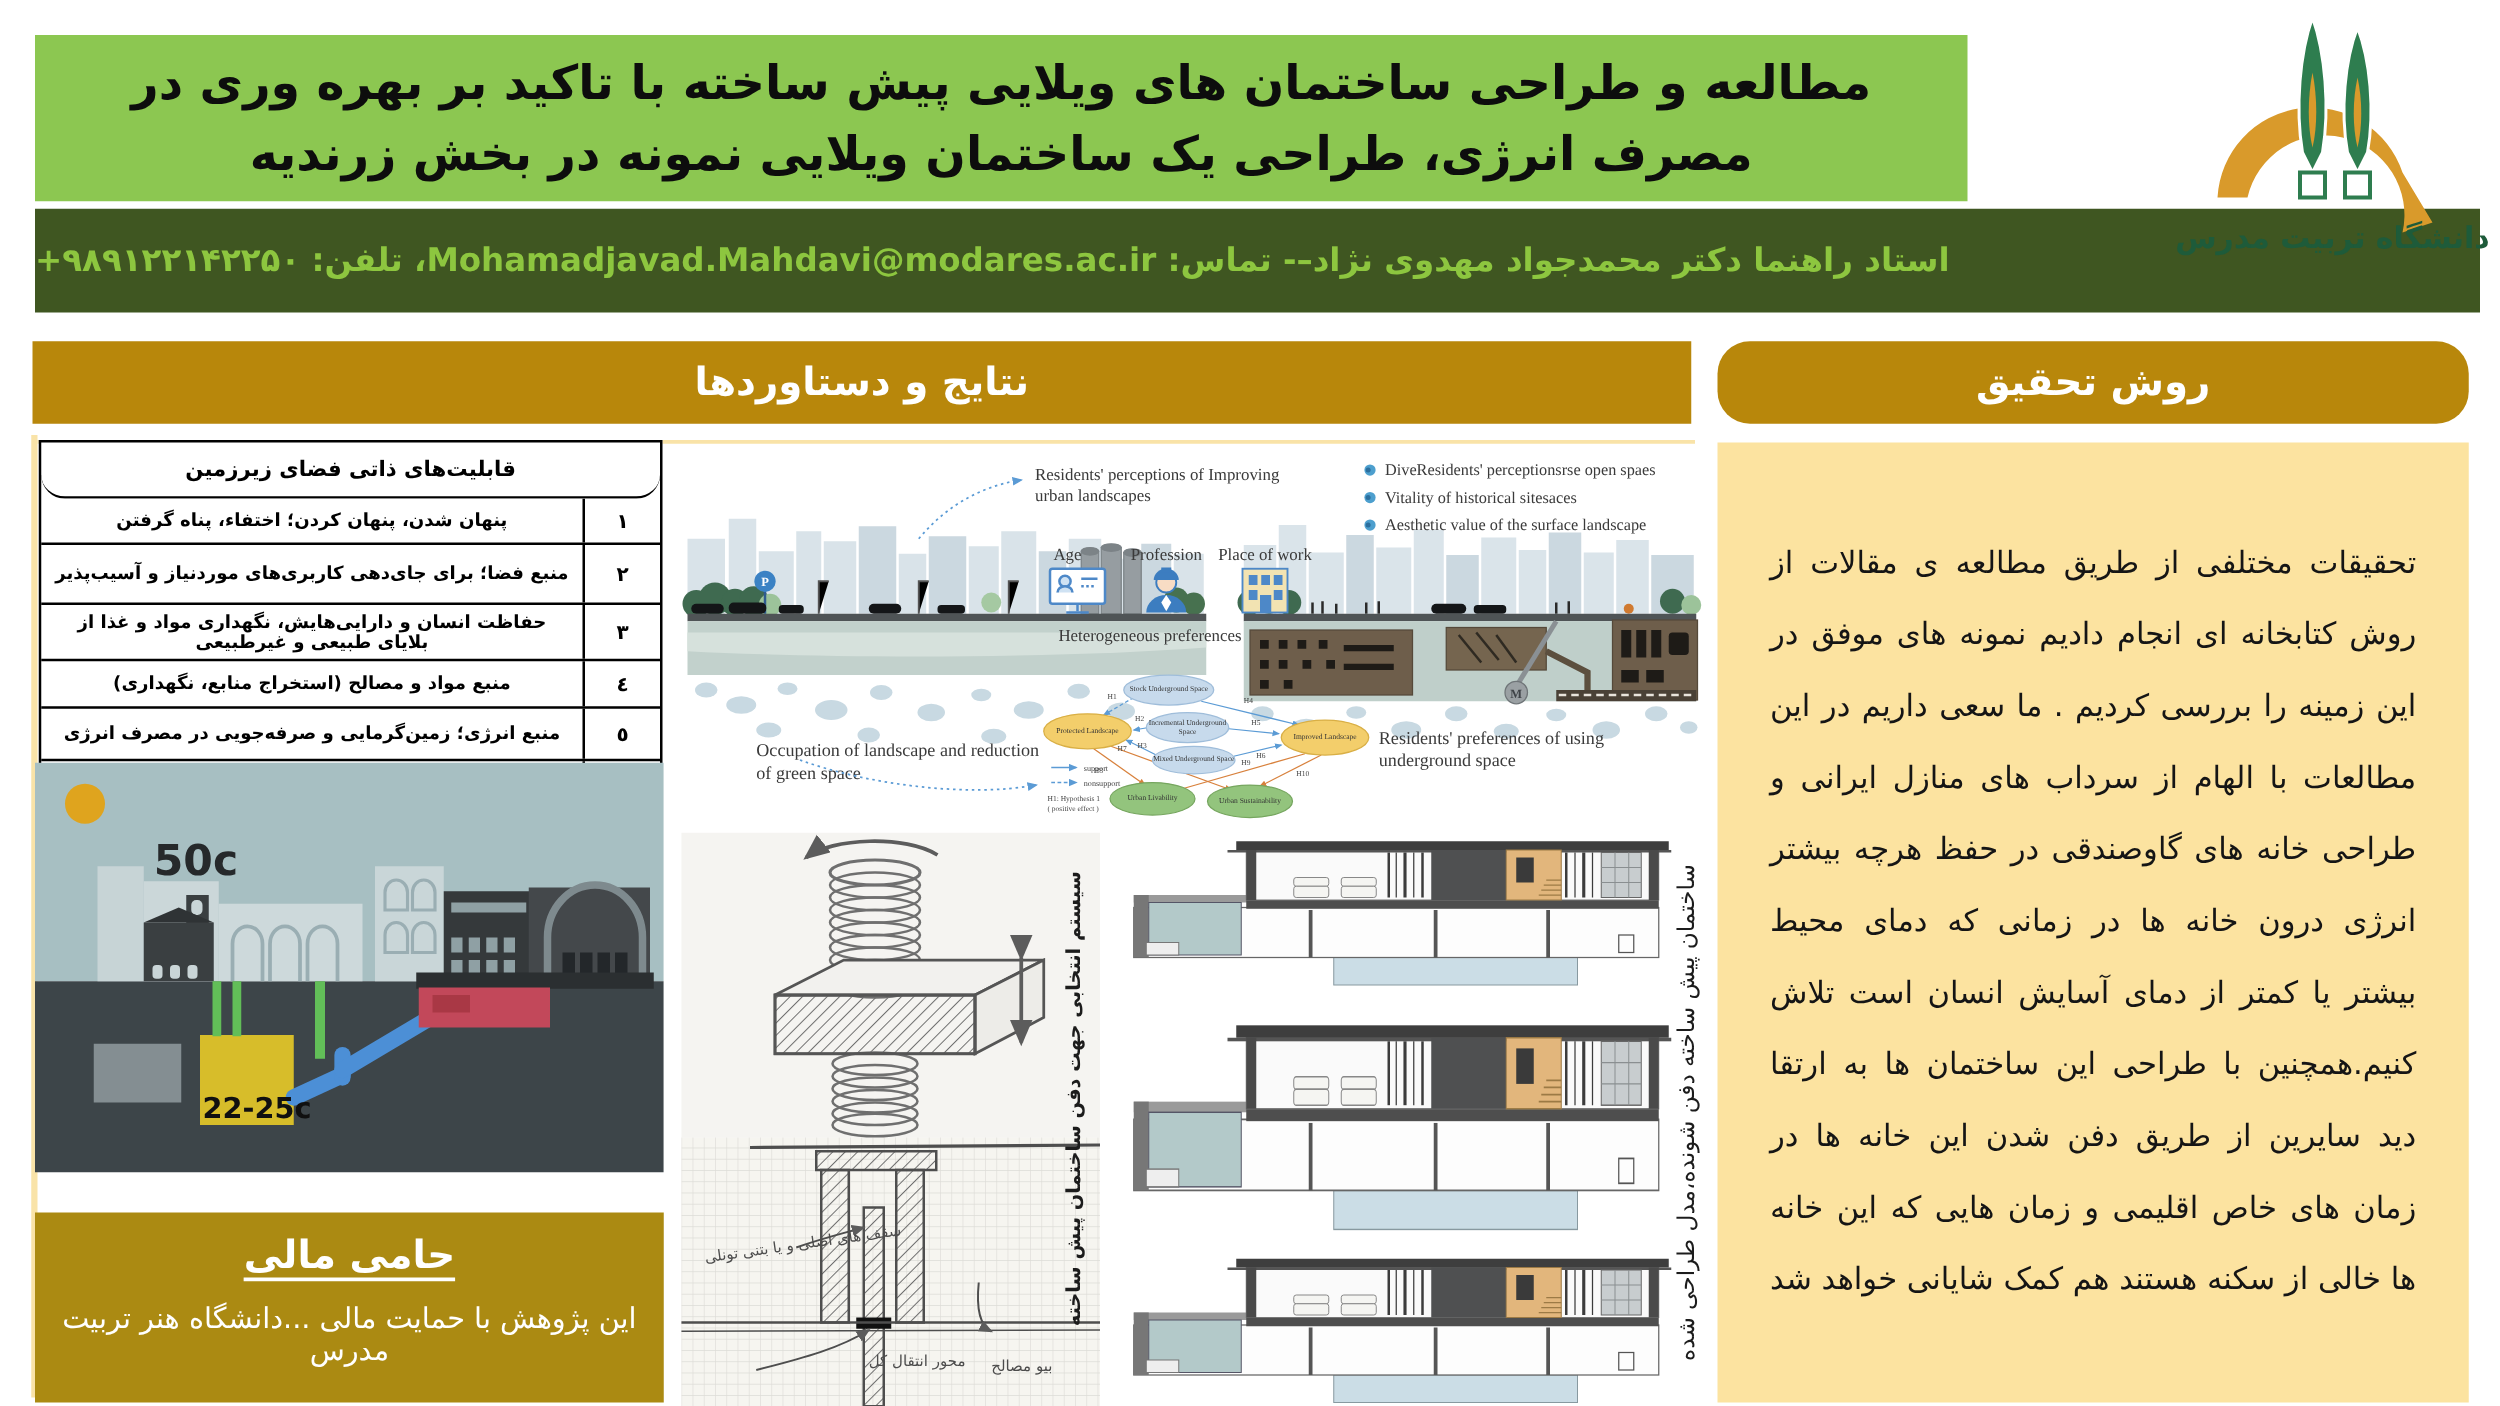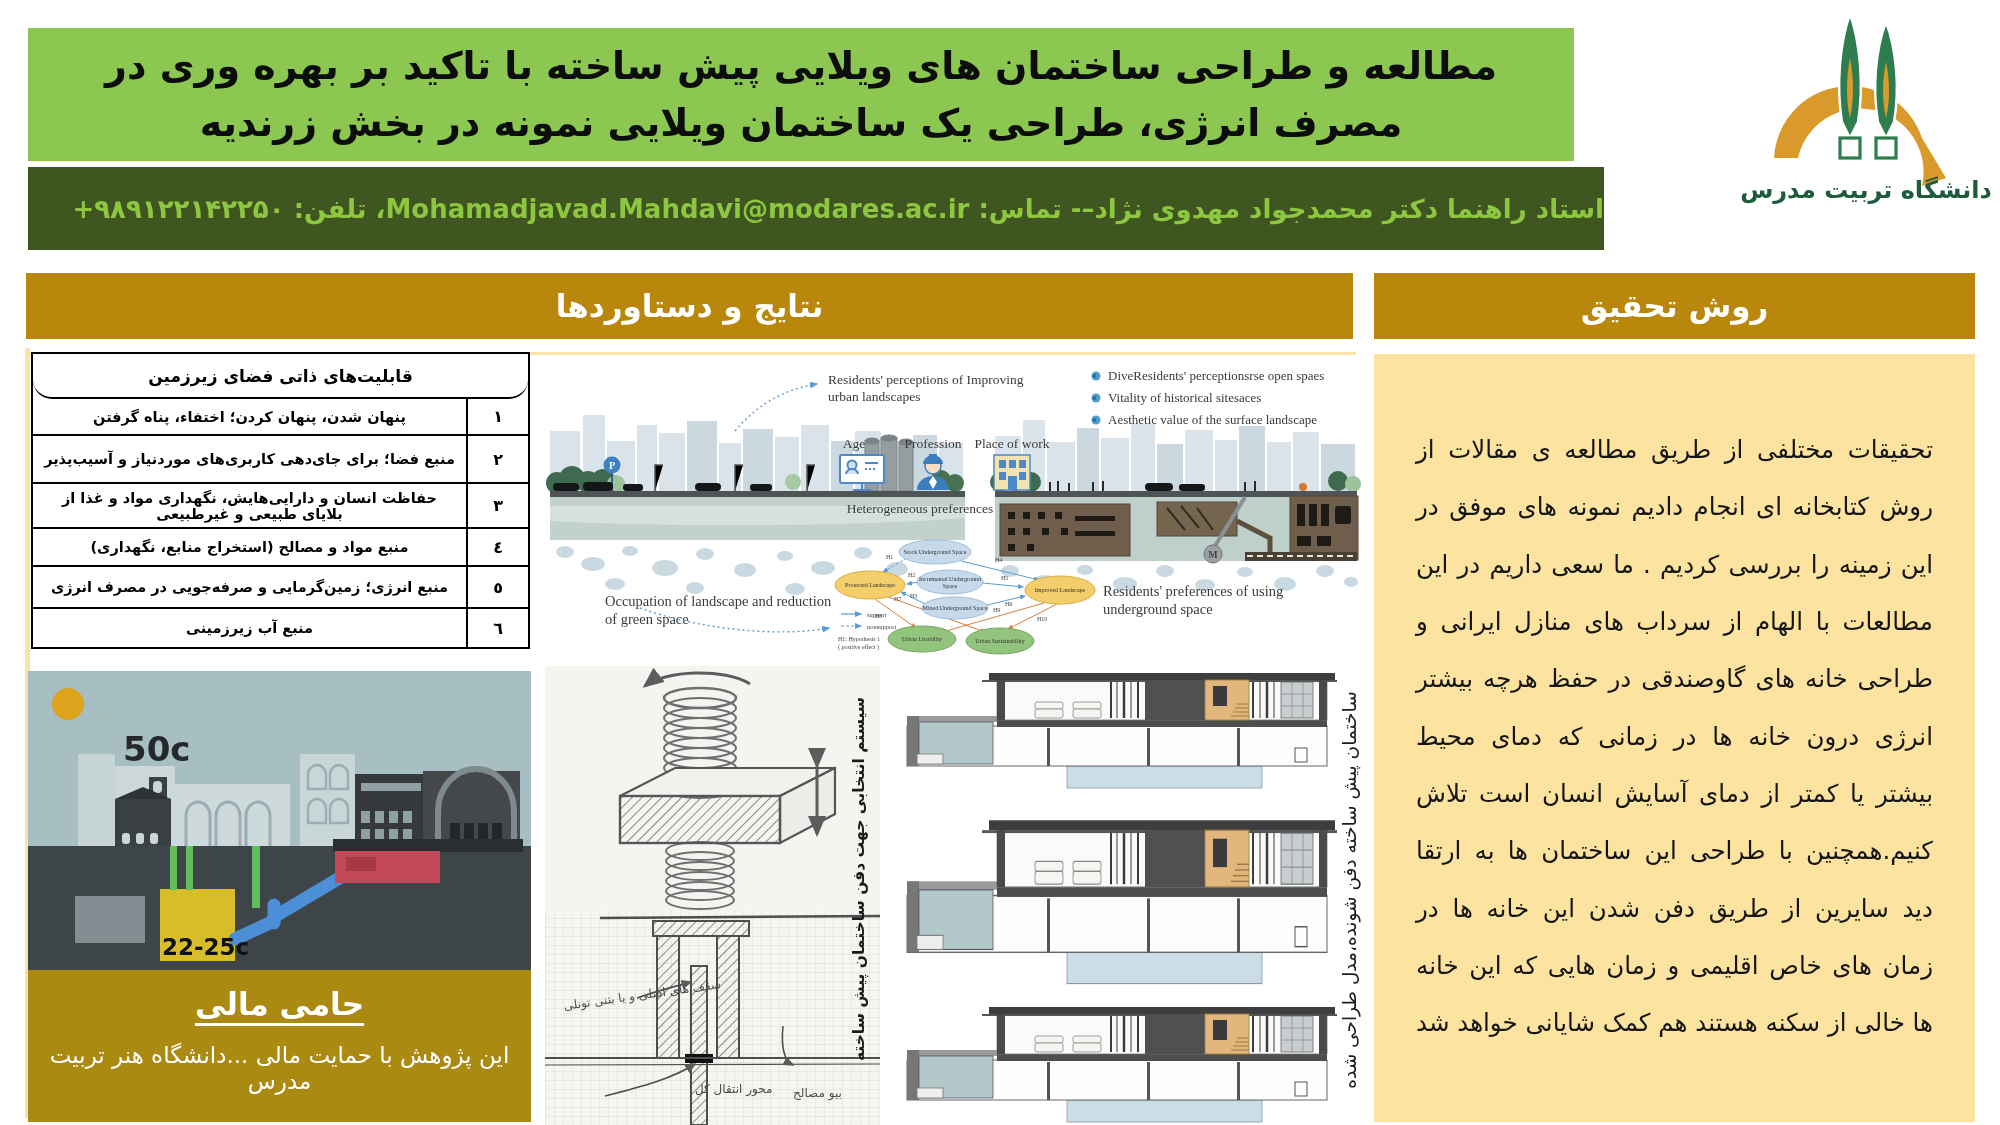--- a/index.html
+++ b/index.html
@@ -4,29 +4,29 @@
 <style>
   html,body{margin:0;padding:0;}
   body{width:2000px;height:1125px;position:relative;background:#ffffff;
        font-family:"DejaVu Sans",sans-serif;overflow:hidden;}
   .abs{position:absolute;}
   
   .title-block{left:28px;top:28px;width:1546px;height:133px;background:#8CC751;
     display:flex;align-items:center;justify-content:center;padding:0 70px;box-sizing:border-box;}
   .title-block h1{margin:0;font-size:38px;font-weight:bold;color:#0d0d0d;text-align:center;
     line-height:1.5;direction:rtl;}
-  .supervisor-bar{left:28px;top:167px;width:1576px;height:83px;background:#3F5621;
-    display:flex;align-items:center;justify-content:flex-end;}
+  .supervisor-bar{left:28px;top:167px;width:1956px;height:83px;background:#3F5621;
+    display:flex;align-items:center;justify-content:flex-start;}
   .supervisor-bar .txt{font-size:26px;font-weight:bold;color:#8DC63F;direction:rtl;}
   .logo-box{left:1738px;top:6px;width:256px;height:210px;}
   
   .gold-bar{background:#B8870B;display:flex;align-items:center;justify-content:center;}
   .gold-bar .t{color:#ffffff;font-weight:bold;font-size:31px;direction:rtl;}
   .bar-results{left:26px;top:273px;width:1327px;height:66px;}
-  .bar-method{left:1374px;top:273px;width:601px;height:66px;}
+  .bar-method{left:1374px;top:273px;width:601px;height:66px;border-radius:26px;}
   
   .edge-strip{left:25px;top:348px;width:5px;height:770px;background:#F9E3A8;}
   .top-strip{left:30px;top:352px;width:1326px;height:3px;background:#F9E3A8;}
   
   .cap-table{left:31px;top:352px;width:499px;border:2px solid #000;background:#fff;
     direction:rtl;display:flex;flex-direction:column;box-sizing:border-box;}
   .cap-table .hrow{height:43px;display:flex;align-items:center;justify-content:center;
     font-weight:bold;font-size:17px;border-bottom:2px solid #000;border-radius:19px;}
   .trow{display:flex;border-bottom:2px solid #000;align-items:stretch;}
   .trow:last-child{border-bottom:none;}
@@ -117,21 +117,21 @@
   <div class="trow" style="height:40px">
     <div class="num">٥</div>
     <div class="cell">منبع انرژی؛ زمین‌گرمایی و صرفه‌جویی در مصرف انرژی</div>
   </div>
   <div class="trow" style="height:38px">
     <div class="num">٦</div>
     <div class="cell">منبع آب زیرزمینی</div>
   </div>
 </div>
 
-<div class="abs" style="left:28px;top:671px;width:436px;height:328px">
+<div class="abs" style="left:28px;top:610px;width:436px;height:328px">
   <svg width="503" height="328" viewBox="0 0 503 328">
     <rect x="0" y="0" width="503" height="175" fill="#A7BFC2"></rect>
     <rect x="0" y="175" width="503" height="153" fill="#3D4549"></rect>
     <circle cx="40" cy="33" r="16" fill="#DFA41E"></circle>
 
     <g>
       <rect x="50" y="83" width="37" height="92" fill="#C7D4D6"></rect>
       <rect x="87" y="95" width="60" height="80" fill="#CBD7D9"></rect>
       <rect x="121" y="106" width="18" height="24" fill="#3A3F41"></rect>
       <rect x="125" y="110" width="9" height="12" fill="#C9D5D7" rx="4"></rect>

